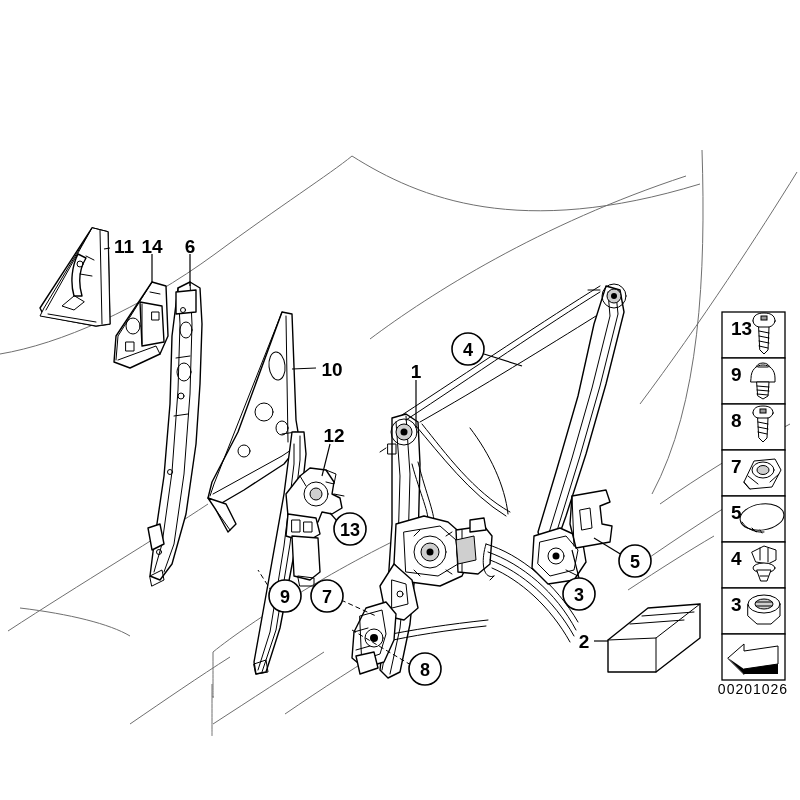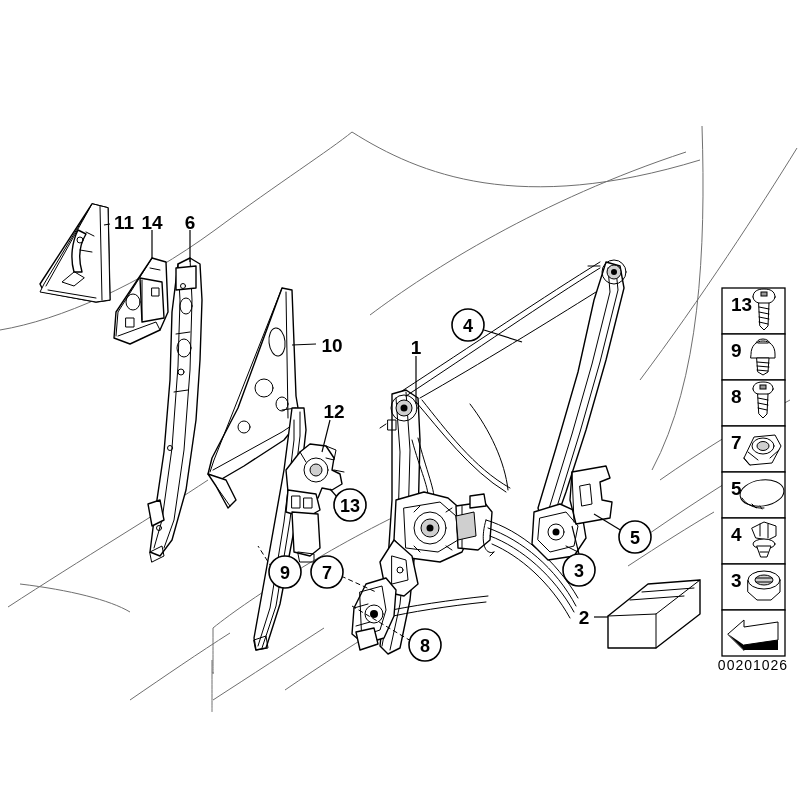--- a/index.html
+++ b/index.html
@@ -1,17 +1,17 @@
 <!DOCTYPE html>
 <html><head>
 <meta charset="utf-8">
 <style>
   html,body{margin:0;padding:0;background:#fff;}
   body{width:800px;height:800px;font-family:"Liberation Sans",sans-serif;overflow:hidden;}
-  #stage{position:relative;width:800px;height:712px;background:#ffffff;}
+  #stage{position:relative;width:800px;height:712px;background:#ffffff;margin-top:24px;}
   svg{display:block;}
   .lbl{font-family:"Liberation Sans",sans-serif;font-weight:bold;font-size:19px;fill:#000;}
   .lbl-circ{font-family:"Liberation Sans",sans-serif;font-weight:bold;font-size:18px;fill:#000;}
   .tbl-num{font-family:"Liberation Sans",sans-serif;font-weight:bold;font-size:19px;fill:#000;}
   .diagno{font-family:"Liberation Sans",sans-serif;font-size:14px;fill:#000;letter-spacing:1px;}
   .bg-line{fill:none;stroke:#6f6f6f;stroke-width:1;}
   .part{fill:#ffffff;stroke:#000000;stroke-width:1.4;stroke-linejoin:round;stroke-linecap:round;}
   .part-thin{fill:#ffffff;stroke:#000000;stroke-width:1;stroke-linejoin:round;stroke-linecap:round;}
   .part-det{fill:none;stroke:#000000;stroke-width:1;stroke-linecap:round;stroke-linejoin:round;}
   .shade{fill:#cfcfcf;stroke:#000;stroke-width:1;}

